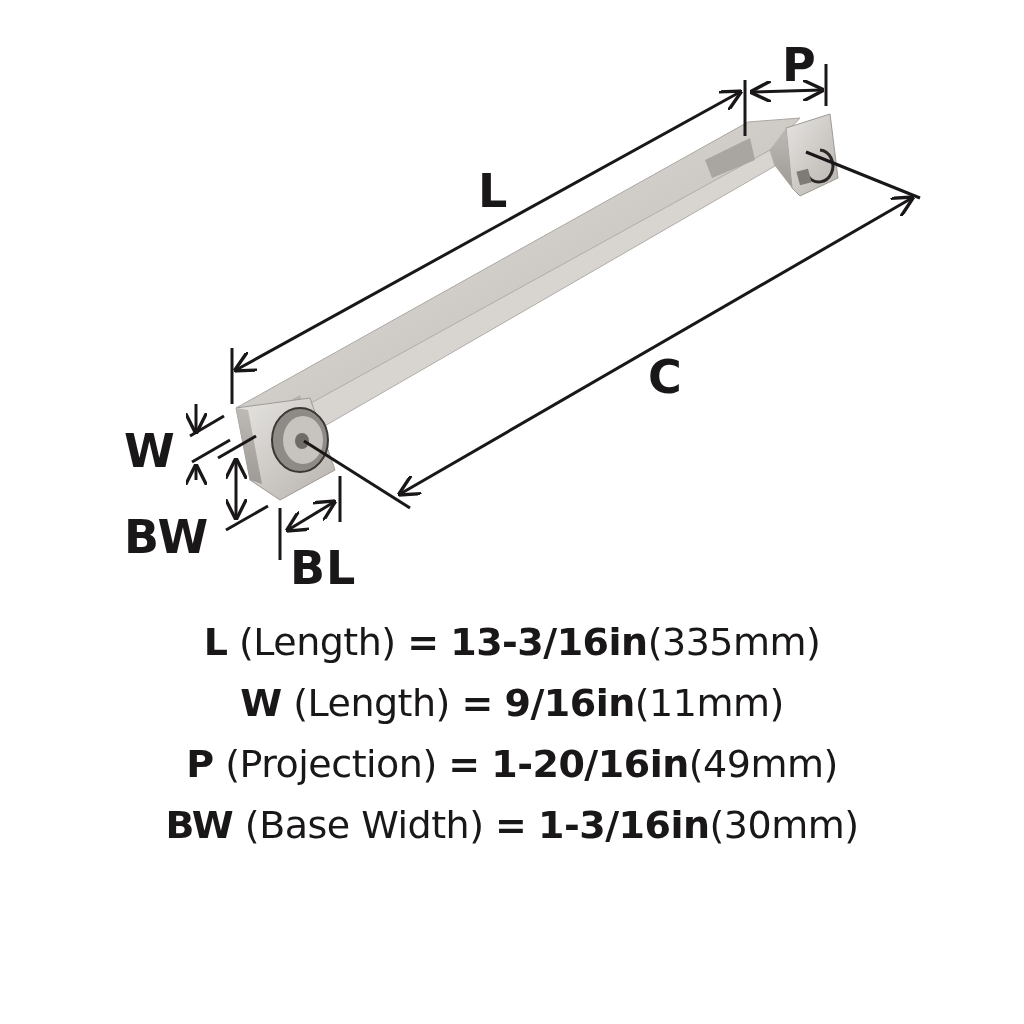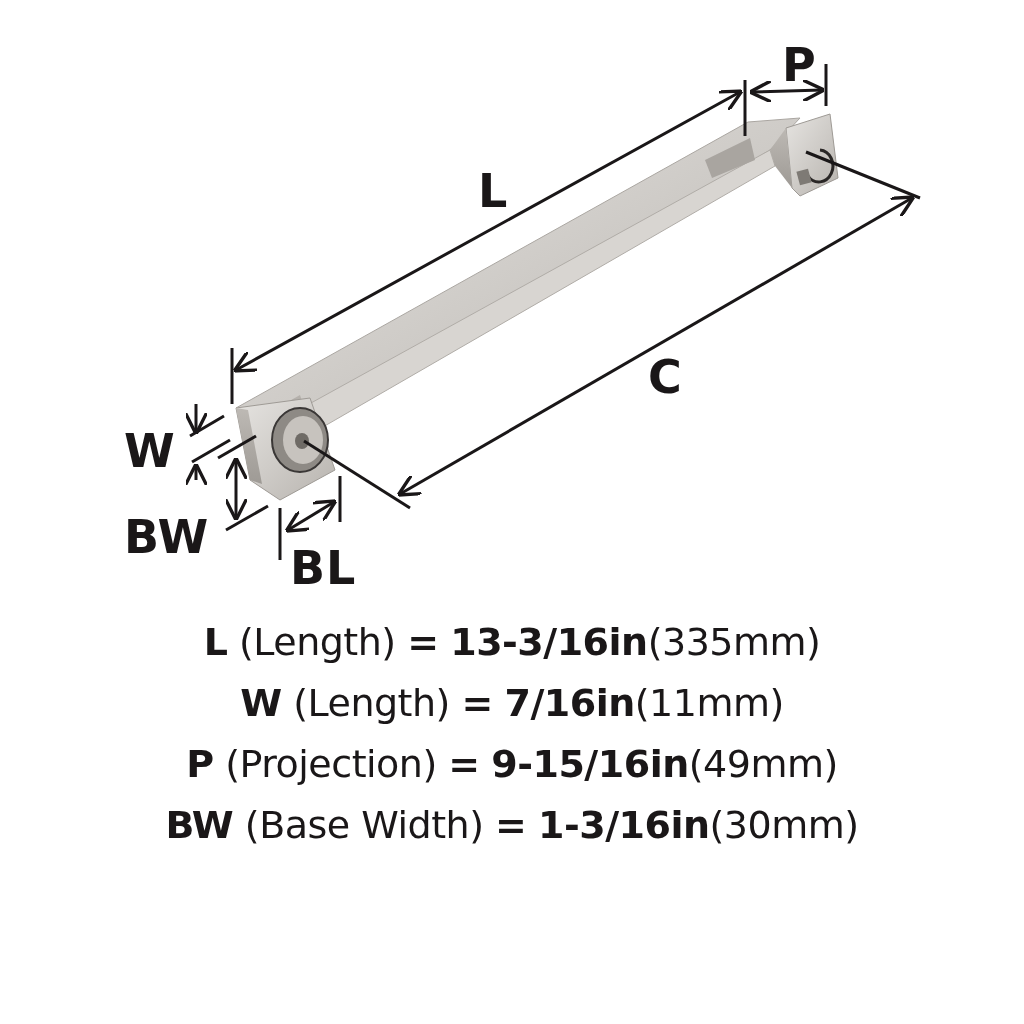--- a/index.html
+++ b/index.html
@@ -111,27 +111,27 @@
   <div class="spec-row">
     <span class="abbr">L</span>
     <span class="name">(Length)</span>
     <span class="eq">=</span>
     <span class="imp">13-3/16in</span><span class="met">(335mm)</span>
   </div>
   <div class="spec-row">
     <span class="abbr">W</span>
     <span class="name">(Length)</span>
     <span class="eq">=</span>
-    <span class="imp">7/16in</span><span class="met">(11mm)</span>
+    <span class="imp">9/16in</span><span class="met">(11mm)</span>
   </div>
   <div class="spec-row">
     <span class="abbr">P</span>
     <span class="name">(Projection)</span>
     <span class="eq">=</span>
-    <span class="imp">9-15/16in</span><span class="met">(49mm)</span>
+    <span class="imp">1-20/16in</span><span class="met">(49mm)</span>
   </div>
   <div class="spec-row">
     <span class="abbr">BW</span>
     <span class="name">(Base Width)</span>
     <span class="eq">=</span>
     <span class="imp">1-3/16in</span><span class="met">(30mm)</span>
   </div>
 </div>
 
 </body></html>

